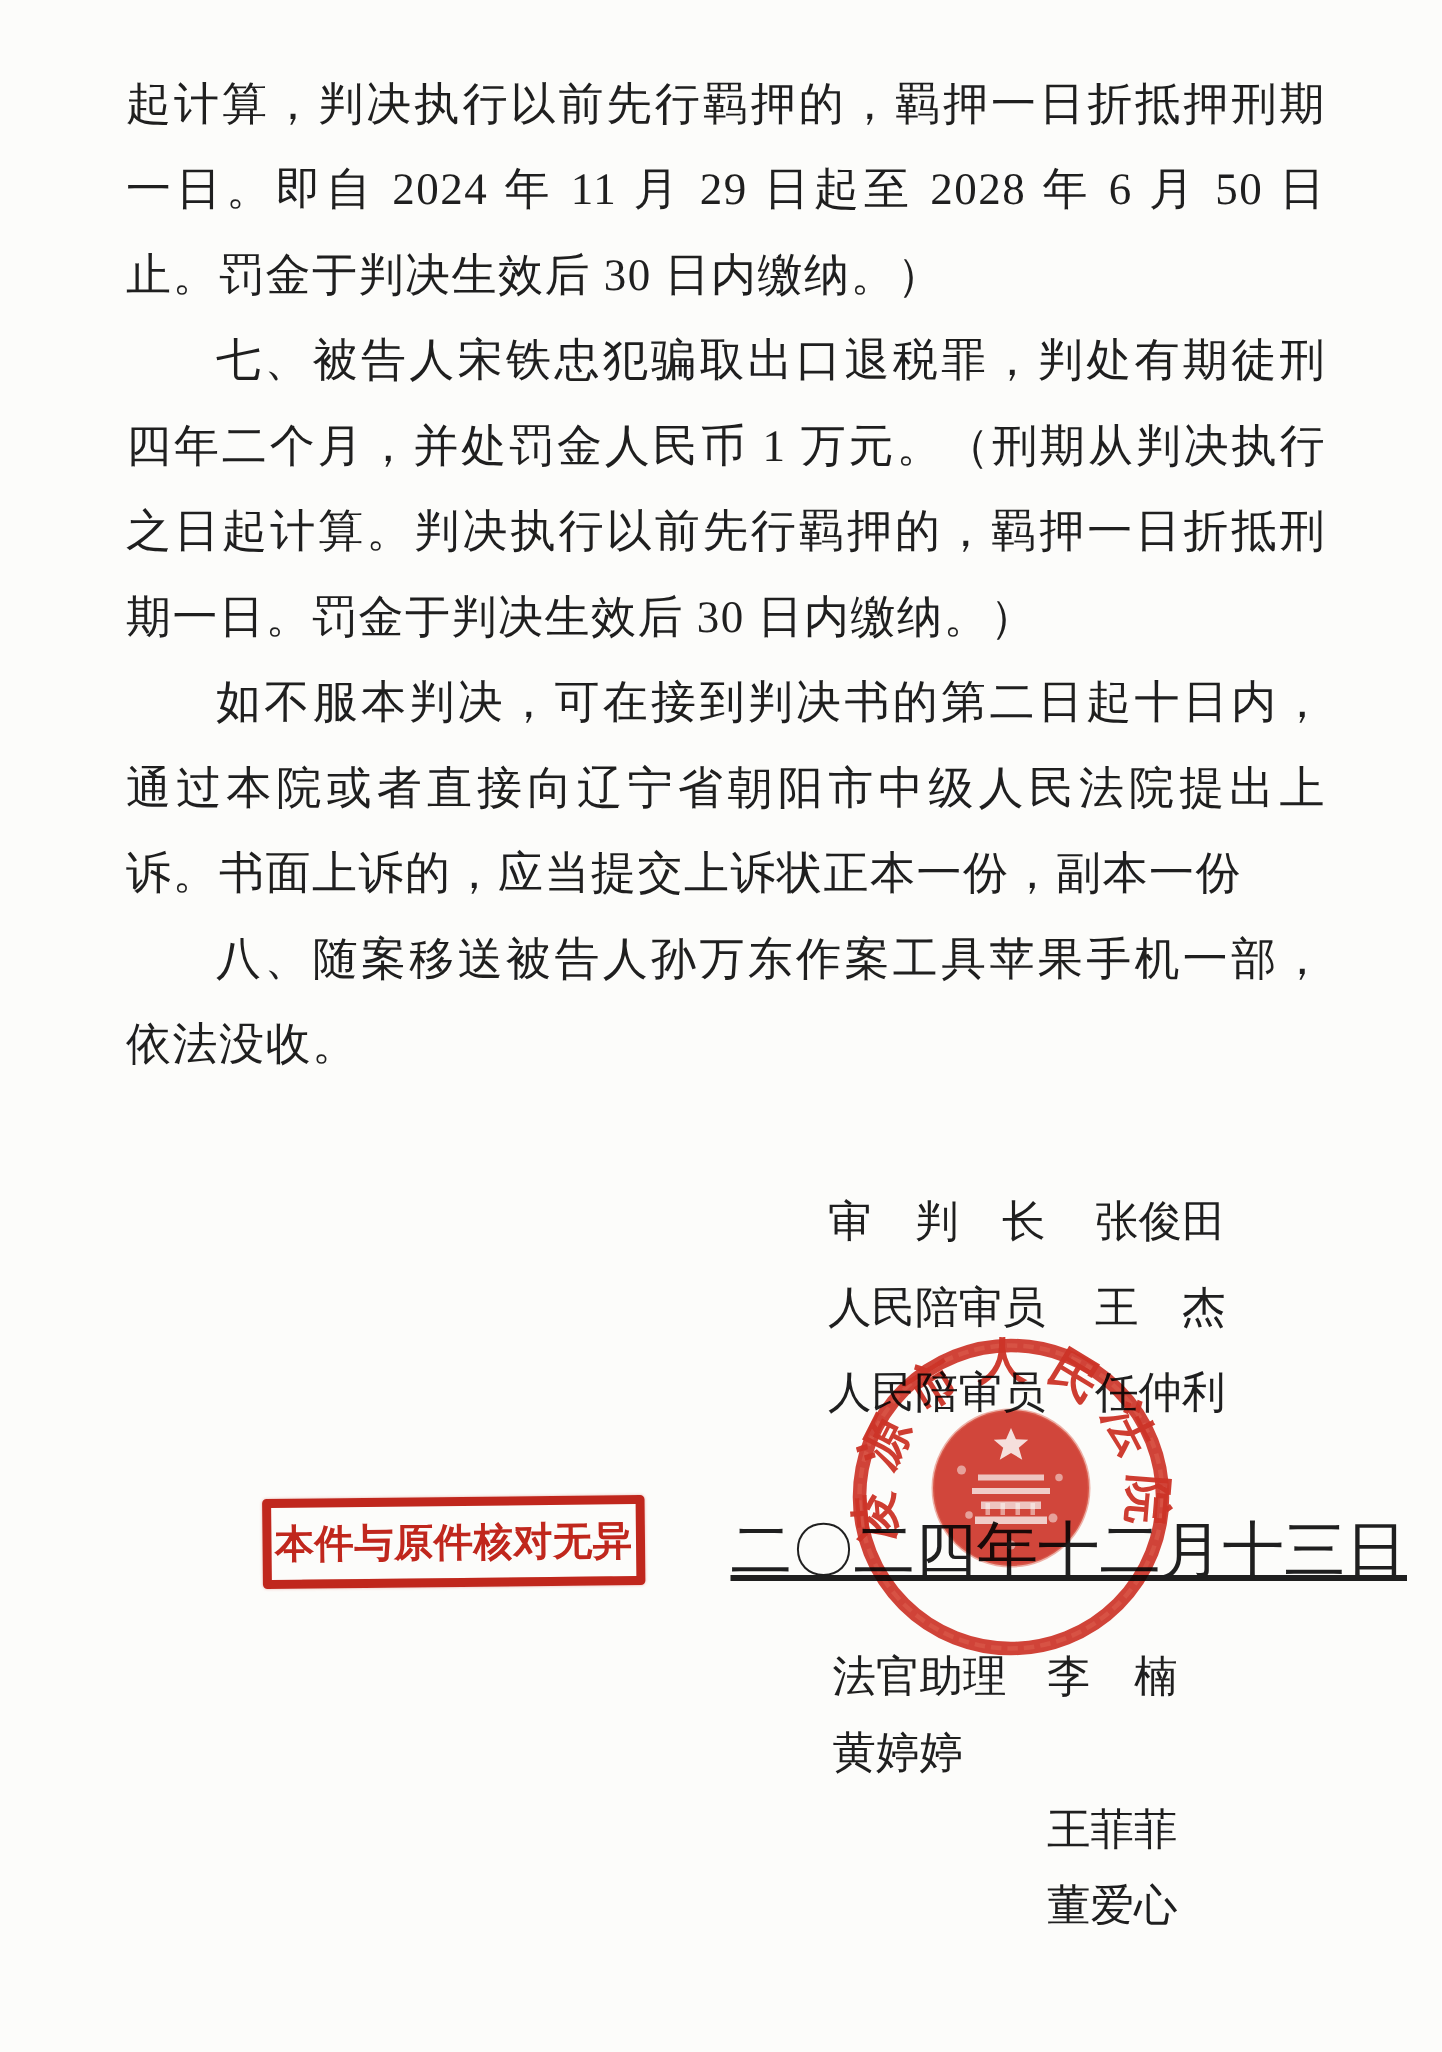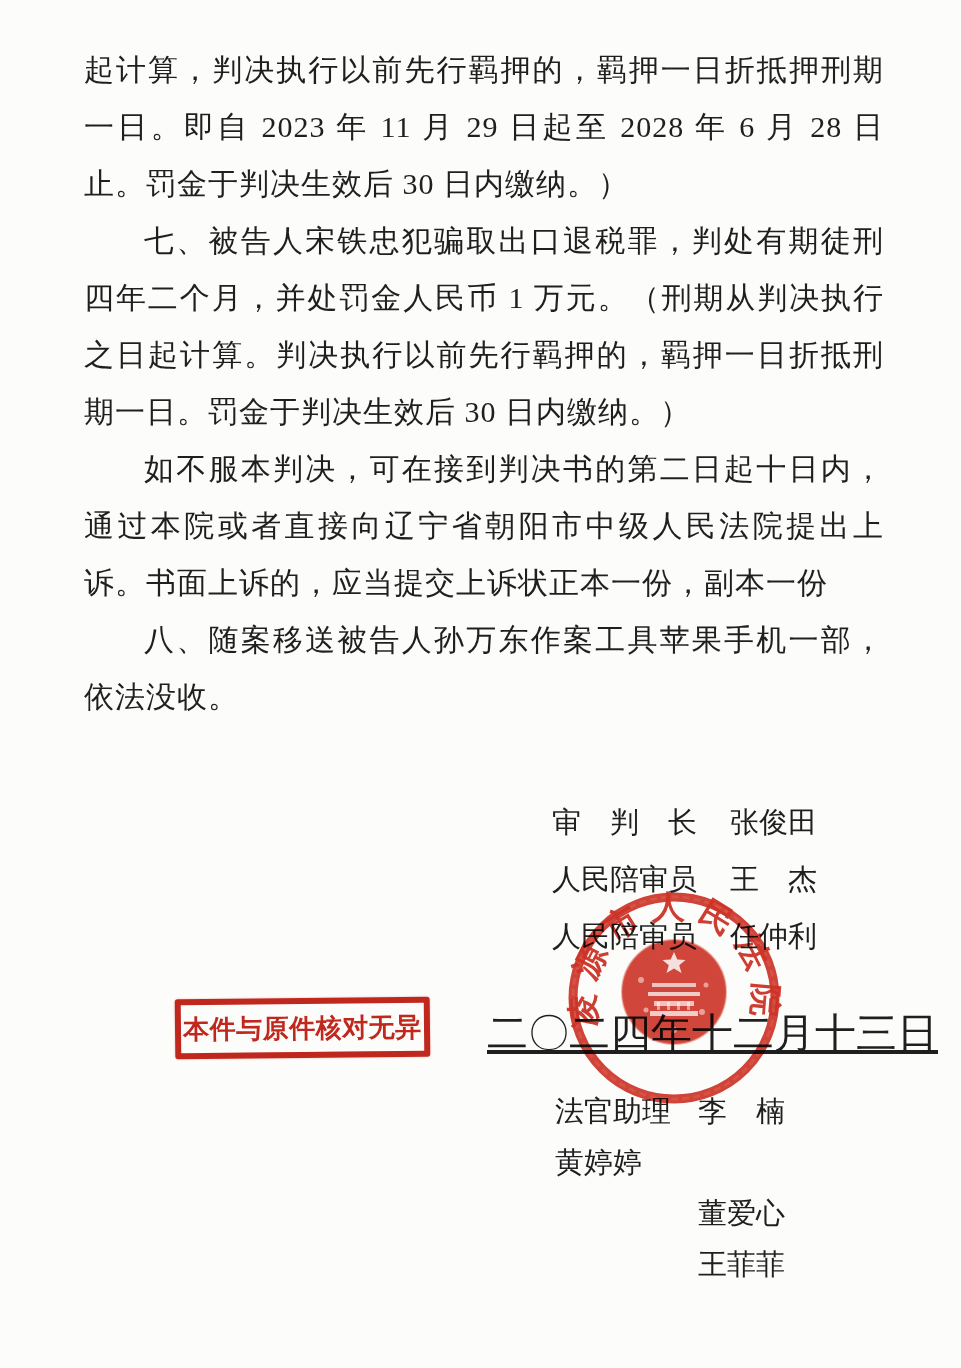--- a/index.html
+++ b/index.html
@@ -14,31 +14,31 @@
   
   .body-text{
     position:absolute;left:84px;top:41px;width:800px;
     font-size:30px;line-height:57px;letter-spacing:1px;
     text-align:justify;
   }
   .body-text p{margin:0;}
   .body-text p.indent{text-indent:2em;}
   
   .sig-block{position:absolute;left:552px;top:786px;}
-  .sig-row{display:flex;height:57px;align-items:flex-end;font-size:29px;white-space:nowrap;}
+  .sig-row{display:flex;height:57px;align-items:center;font-size:29px;white-space:nowrap;}
   .sig-role{display:inline-block;min-width:143px;}
   .sig-name{margin-left:33px;}
   
   .date-line{
     position:absolute;left:487px;top:1006px;
     font-size:41px;white-space:nowrap;z-index:1;text-decoration:underline;
   }
   
   .staff-block{position:absolute;left:555px;top:1092px;}
-  .staff-row{display:flex;height:51px;align-items:flex-start;font-size:29px;white-space:nowrap;}
+  .staff-row{display:flex;height:51px;align-items:center;font-size:29px;white-space:nowrap;}
   .staff-role{display:inline-block;min-width:143px;}
   .staff-name{}
   
   .stamp-rect{
     position:absolute;left:175px;top:998px;width:243px;height:48px;
     border:6px solid #c3271d;border-radius:3px;
     display:flex;align-items:center;justify-content:center;
     transform:rotate(-0.6deg);
     color:#c3271d;font-weight:bold;font-size:26px;letter-spacing:0.5px;
     white-space:nowrap;z-index:2;
@@ -60,21 +60,21 @@
     font-family:Liberation Sans, sans-serif;
     font-weight:bold;font-size:21px;color:#242424;
   }
 </style>
 </head>
 <body>
 
 <div class="page">
 
   <div class="body-text">
-    <p>起计算，判决执行以前先行羁押的，羁押一日折抵押刑期一日。即自 2023 年 11 月 29 日起至 2028 年 6 月 28 日止。罚金于判决生效后 30 日内缴纳。）</p>
+    <p>起计算，判决执行以前先行羁押的，羁押一日折抵押刑期一日。即自 2024 年 11 月 29 日起至 2028 年 6 月 50 日止。罚金于判决生效后 30 日内缴纳。）</p>
     <p class="indent">七、被告人宋铁忠犯骗取出口退税罪，判处有期徒刑四年二个月，并处罚金人民币 1 万元。（刑期从判决执行之日起计算。判决执行以前先行羁押的，羁押一日折抵刑期一日。罚金于判决生效后 30 日内缴纳。）</p>
     <p class="indent">如不服本判决，可在接到判决书的第二日起十日内，通过本院或者直接向辽宁省朝阳市中级人民法院提出上诉。书面上诉的，应当提交上诉状正本一份，副本一份</p>
     <p class="indent">八、随案移送被告人孙万东作案工具苹果手机一部，依法没收。</p>
   </div>
 
   <div class="sig-block">
     <div class="sig-row">
       <span class="sig-role">审　判　长</span>
       <span class="sig-name">张俊田</span>
     </div>
@@ -124,23 +124,23 @@
   <div class="staff-block">
     <div class="staff-row">
       <span class="staff-role">法官助理</span>
       <span class="staff-name">李　楠</span>
     </div>
     <div class="staff-row">
       <span class="staff-name">黄婷婷</span>
     </div>
     <div class="staff-row">
       <span class="staff-role"></span>
-      <span class="staff-name">董爱心</span>
+      <span class="staff-name">王菲菲</span>
     </div>
     <div class="staff-row">
       <span class="staff-role"></span>
-      <span class="staff-name">王菲菲</span>
+      <span class="staff-name">董爱心</span>
     </div>
   </div>
 
   <div class="page-num">131</div>
 
 </div>
 
 </body></html>

